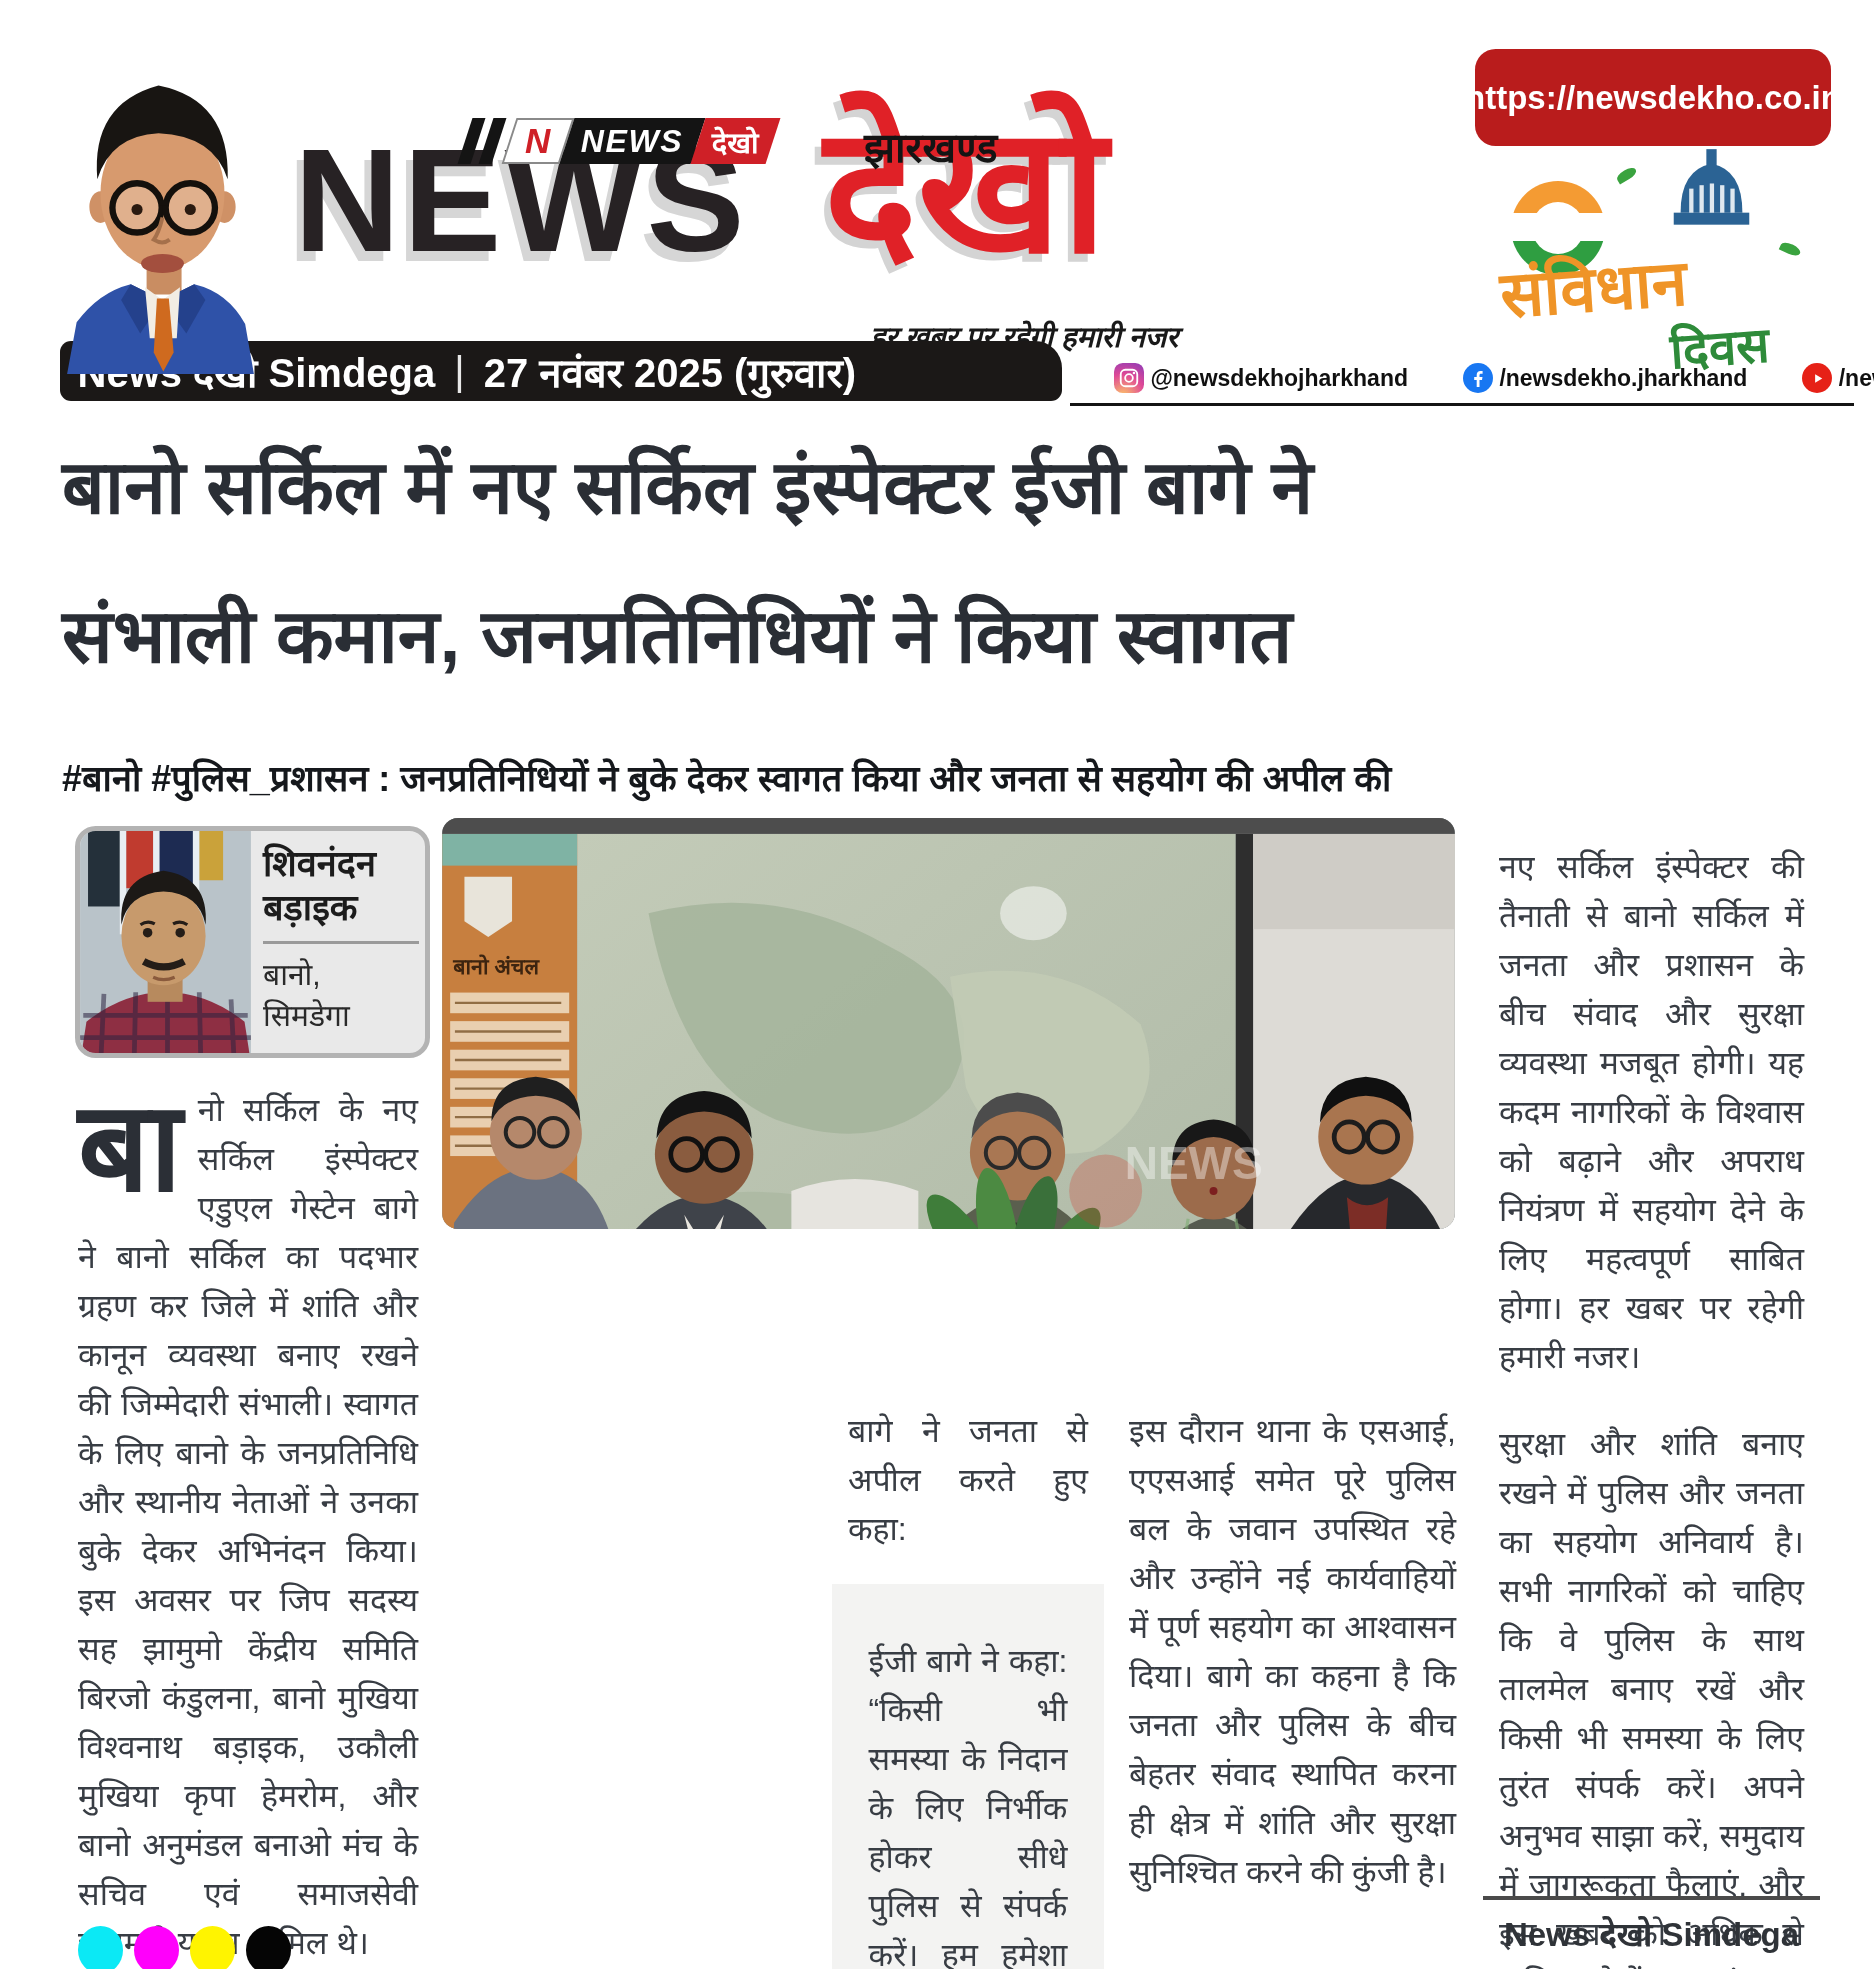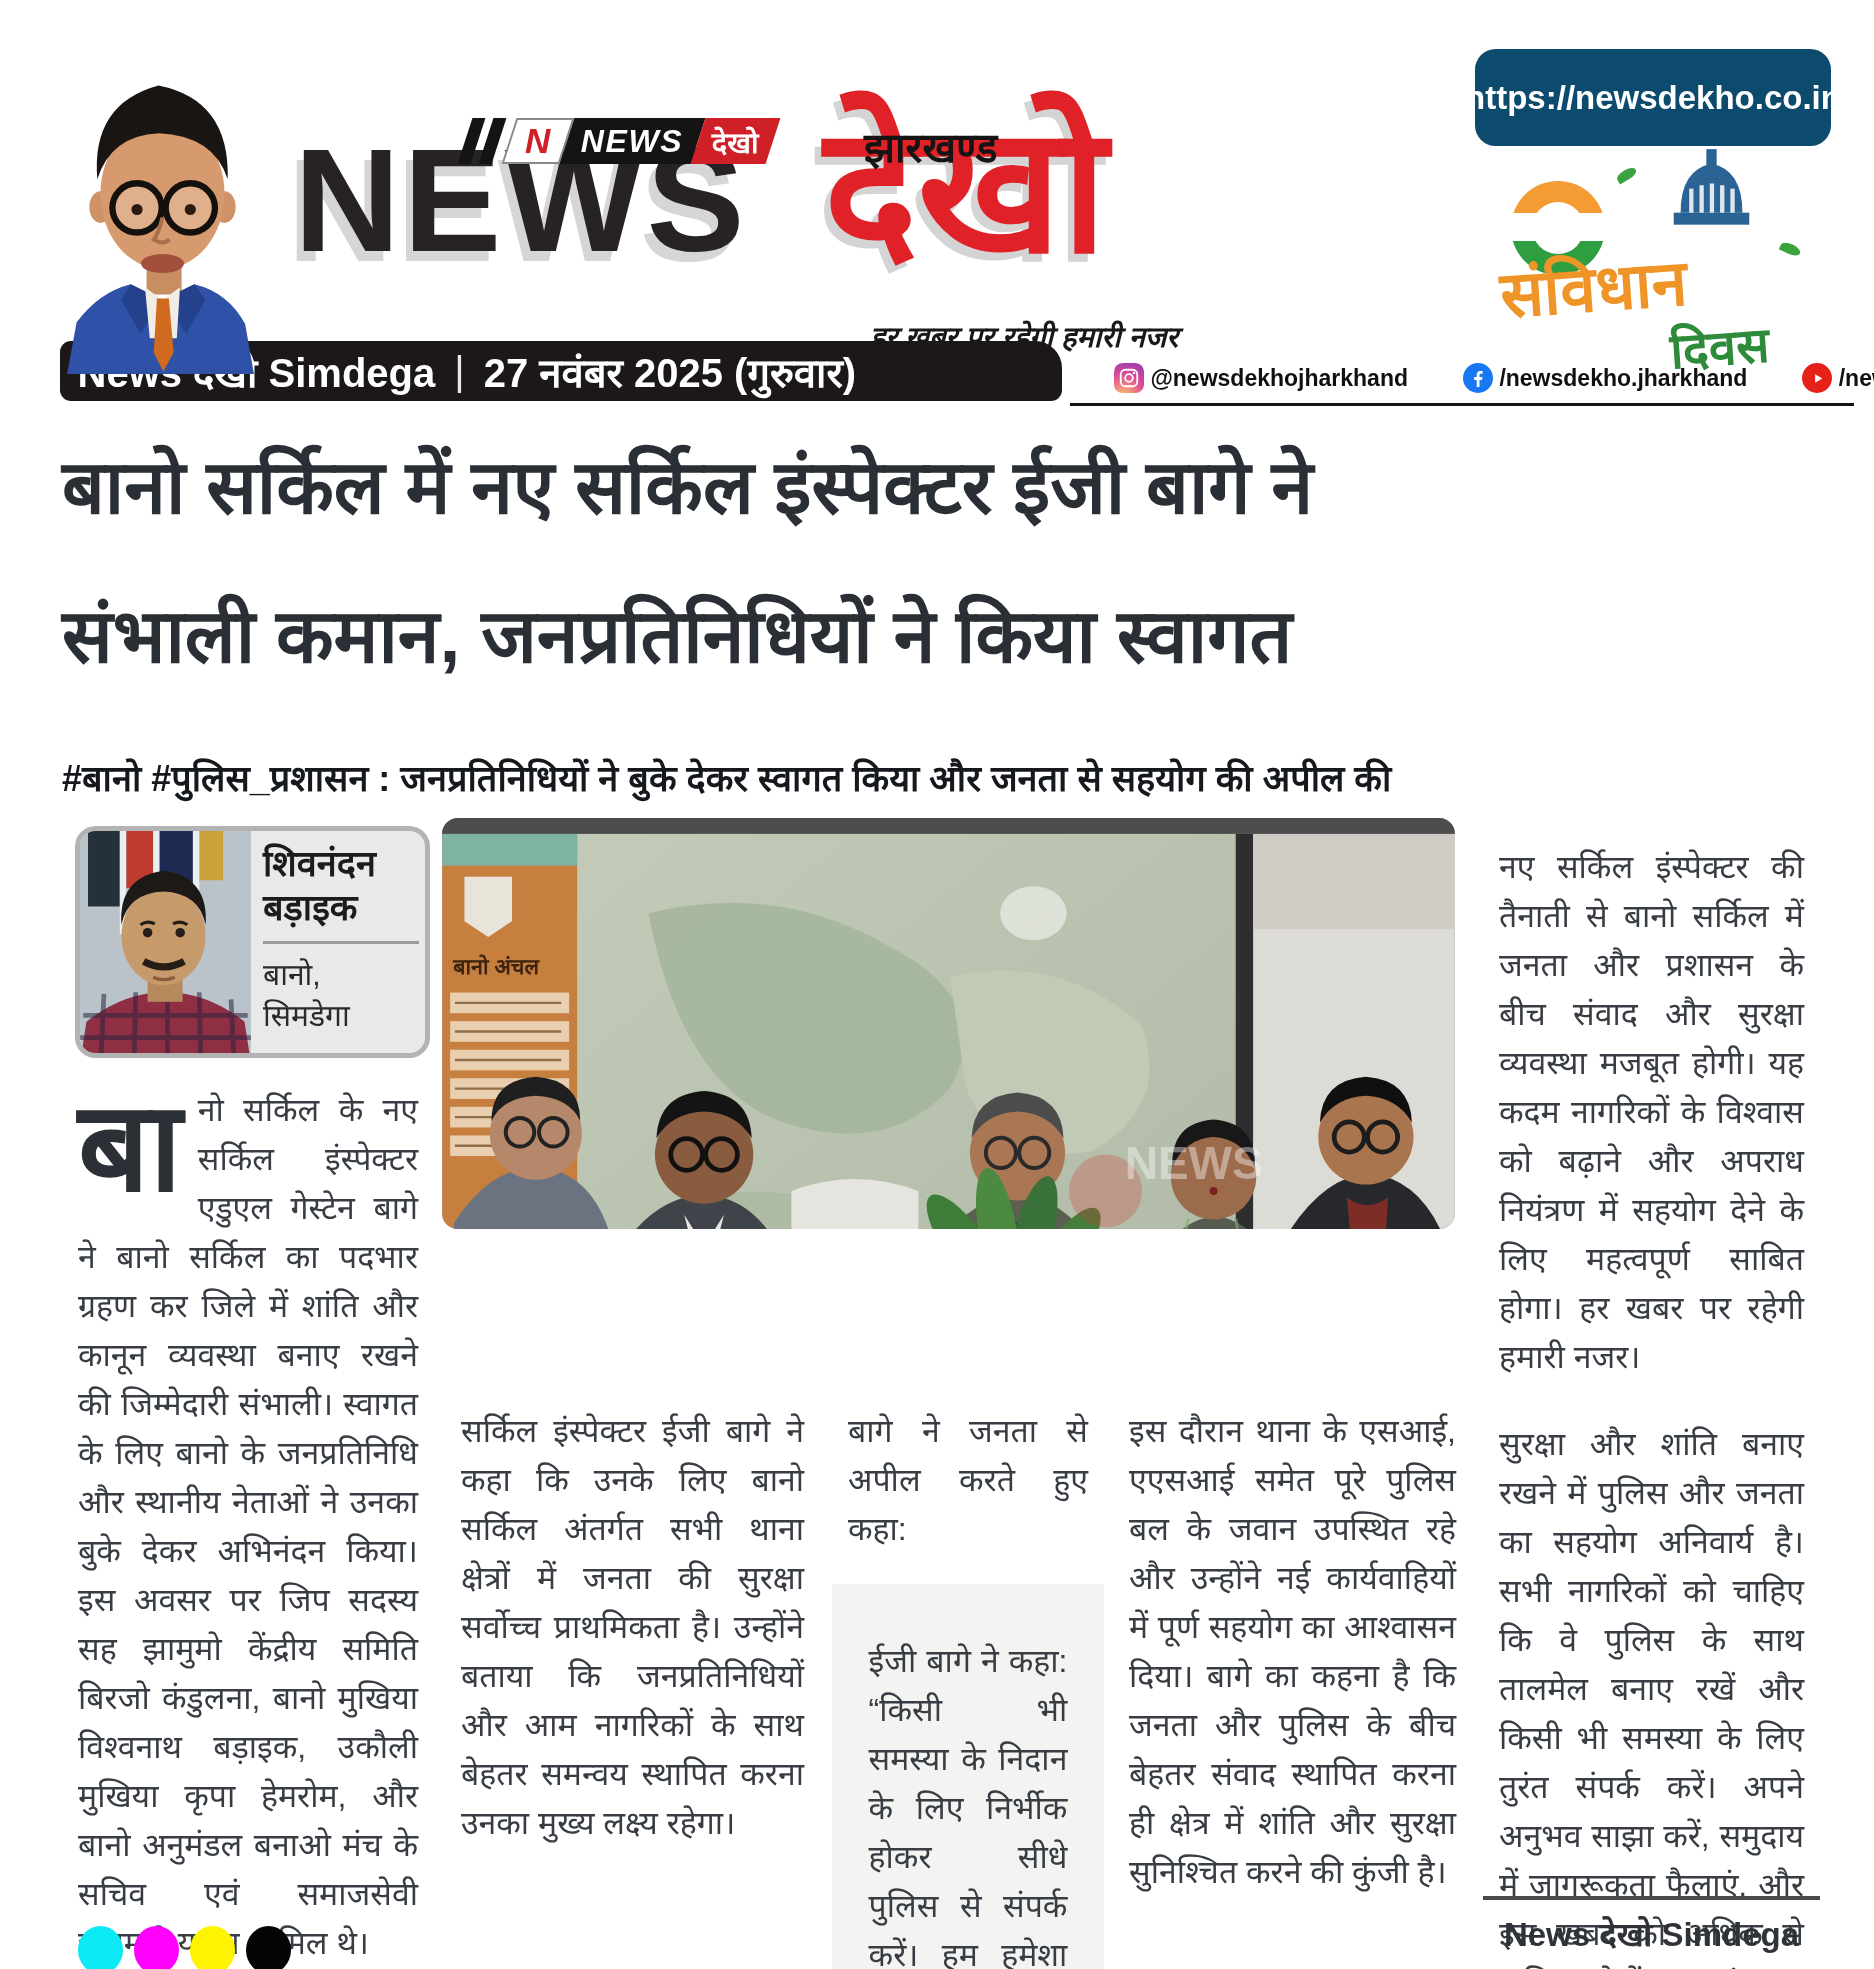--- a/index.html
+++ b/index.html
@@ -19,21 +19,21 @@
   .badge-news{background:#141414;}
   .badge-news span{color:#ffffff;font-size:32px;letter-spacing:1.6px;}
   .badge-dekho{background:#cf2027;}
   .badge-dekho span{color:#ffffff;font-size:29px;font-style:normal;}
   .big-news{left:294px;top:127px;font-size:147px;line-height:1;font-weight:bold;
             letter-spacing:3.2px;color:#272224;text-shadow:-7.1px 9.5px 0 #d6d6d6;z-index:2;}
   .state-label{left:864px;top:118px;font-size:41px;font-weight:bold;color:#141414;z-index:4;}
   .big-dekho{left:824px;top:94px;font-size:176px;line-height:1.1;font-weight:bold;
              color:#e02127;text-shadow:-6.4px 8px 0 #d4d4d4;z-index:3;}
   .tagline{left:870px;top:316px;font-size:29px;font-weight:bold;font-style:italic;color:#191919;z-index:4;}
-  .url-box{left:1475px;top:49px;width:356px;height:97px;background:#0c4a6e;border-radius:20.6px;
+  .url-box{left:1475px;top:49px;width:356px;height:97px;background:#b91c1c;border-radius:20.6px;
            display:flex;align-items:center;justify-content:center;color:#ffffff;
            font-size:33px;font-weight:bold;z-index:5;}
   
   .cd-logo{left:1497px;top:149px;width:334px;height:218px;z-index:4;}
   .cd-ring{position:absolute;left:14.3px;top:32px;width:94px;height:94px;border-radius:50%;
            background:linear-gradient(180deg,#f49b33 0%,#f49b33 34%,#ffffff 34%,#ffffff 64%,#2f9e41 64%);}
   .cd-ring::after{content:"";position:absolute;left:20.6px;top:20.6px;width:52px;height:52px;border-radius:50%;background:#ffffff;}
   .cd-dome{position:absolute;left:163px;top:-4.8px;width:103px;height:103px;}
   .cd-word1{position:absolute;left:3.2px;top:94px;font-size:64px;font-weight:bold;color:#ef9427;
             transform:rotate(-4deg);white-space:nowrap;}
@@ -349,23 +349,20 @@
       <text x="860" y="455" font-size="58" font-weight="bold" fill="#ffffff" opacity="0.4">NEWS</text>
 
       <rect x="0" y="0" width="1276" height="20" fill="#4d4d4d"></rect>
     </svg>
   </div>
 
   <div class="abs bodycol col1">
     <p><span class="dropcap">बा</span><span>नो सर्किल के नए सर्किल इंस्पेक्टर एडुएल गेस्टेन बागे ने बानो सर्किल का पदभार ग्रहण कर जिले में शांति और कानून व्यवस्था बनाए रखने की जिम्मेदारी संभाली। स्वागत के लिए बानो के जनप्रतिनिधि और स्थानीय नेताओं ने उनका बुके देकर अभिनंदन किया। इस अवसर पर जिप सदस्य सह झामुमो केंद्रीय समिति बिरजो कंडुलना, बानो मुखिया विश्वनाथ बड़ाइक, उकौली मुखिया कृपा हेमरोम, और बानो अनुमंडल बनाओ मंच के सचिव एवं समाजसेवी चुड़ामनी यादव शामिल थे।</span></p>
   </div>
 
-  <div class="abs bodycol col2">
-    <p>सर्किल इंस्पेक्टर ईजी बागे ने कहा कि उनके लिए बानो सर्किल अंतर्गत सभी थाना क्षेत्रों में जनता की सुरक्षा सर्वोच्च प्राथमिकता है। उन्होंने बताया कि जनप्रतिनिधियों और आम नागरिकों के साथ बेहतर समन्वय स्थापित करना उनका मुख्य लक्ष्य रहेगा।</p>
-  </div>
 
   <div class="abs bodycol col3">
     <p>बागे ने जनता से अपील करते हुए कहा:</p>
     <div class="quote-box">
       <p>ईजी बागे ने कहा: “किसी भी समस्या के निदान के लिए निर्भीक होकर सीधे पुलिस से संपर्क करें। हम हमेशा जनता की सेवा और सुरक्षा के लिए तत्पर रहेंगे।”</p>
     </div>
   </div>
 
   <div class="abs bodycol col4">
     <p>इस दौरान थाना के एसआई, एएसआई समेत पूरे पुलिस बल के जवान उपस्थित रहे और उन्होंने नई कार्यवाहियों में पूर्ण सहयोग का आश्वासन दिया। बागे का कहना है कि जनता और पुलिस के बीच बेहतर संवाद स्थापित करना ही क्षेत्र में शांति और सुरक्षा सुनिश्चित करने की कुंजी है।</p>

